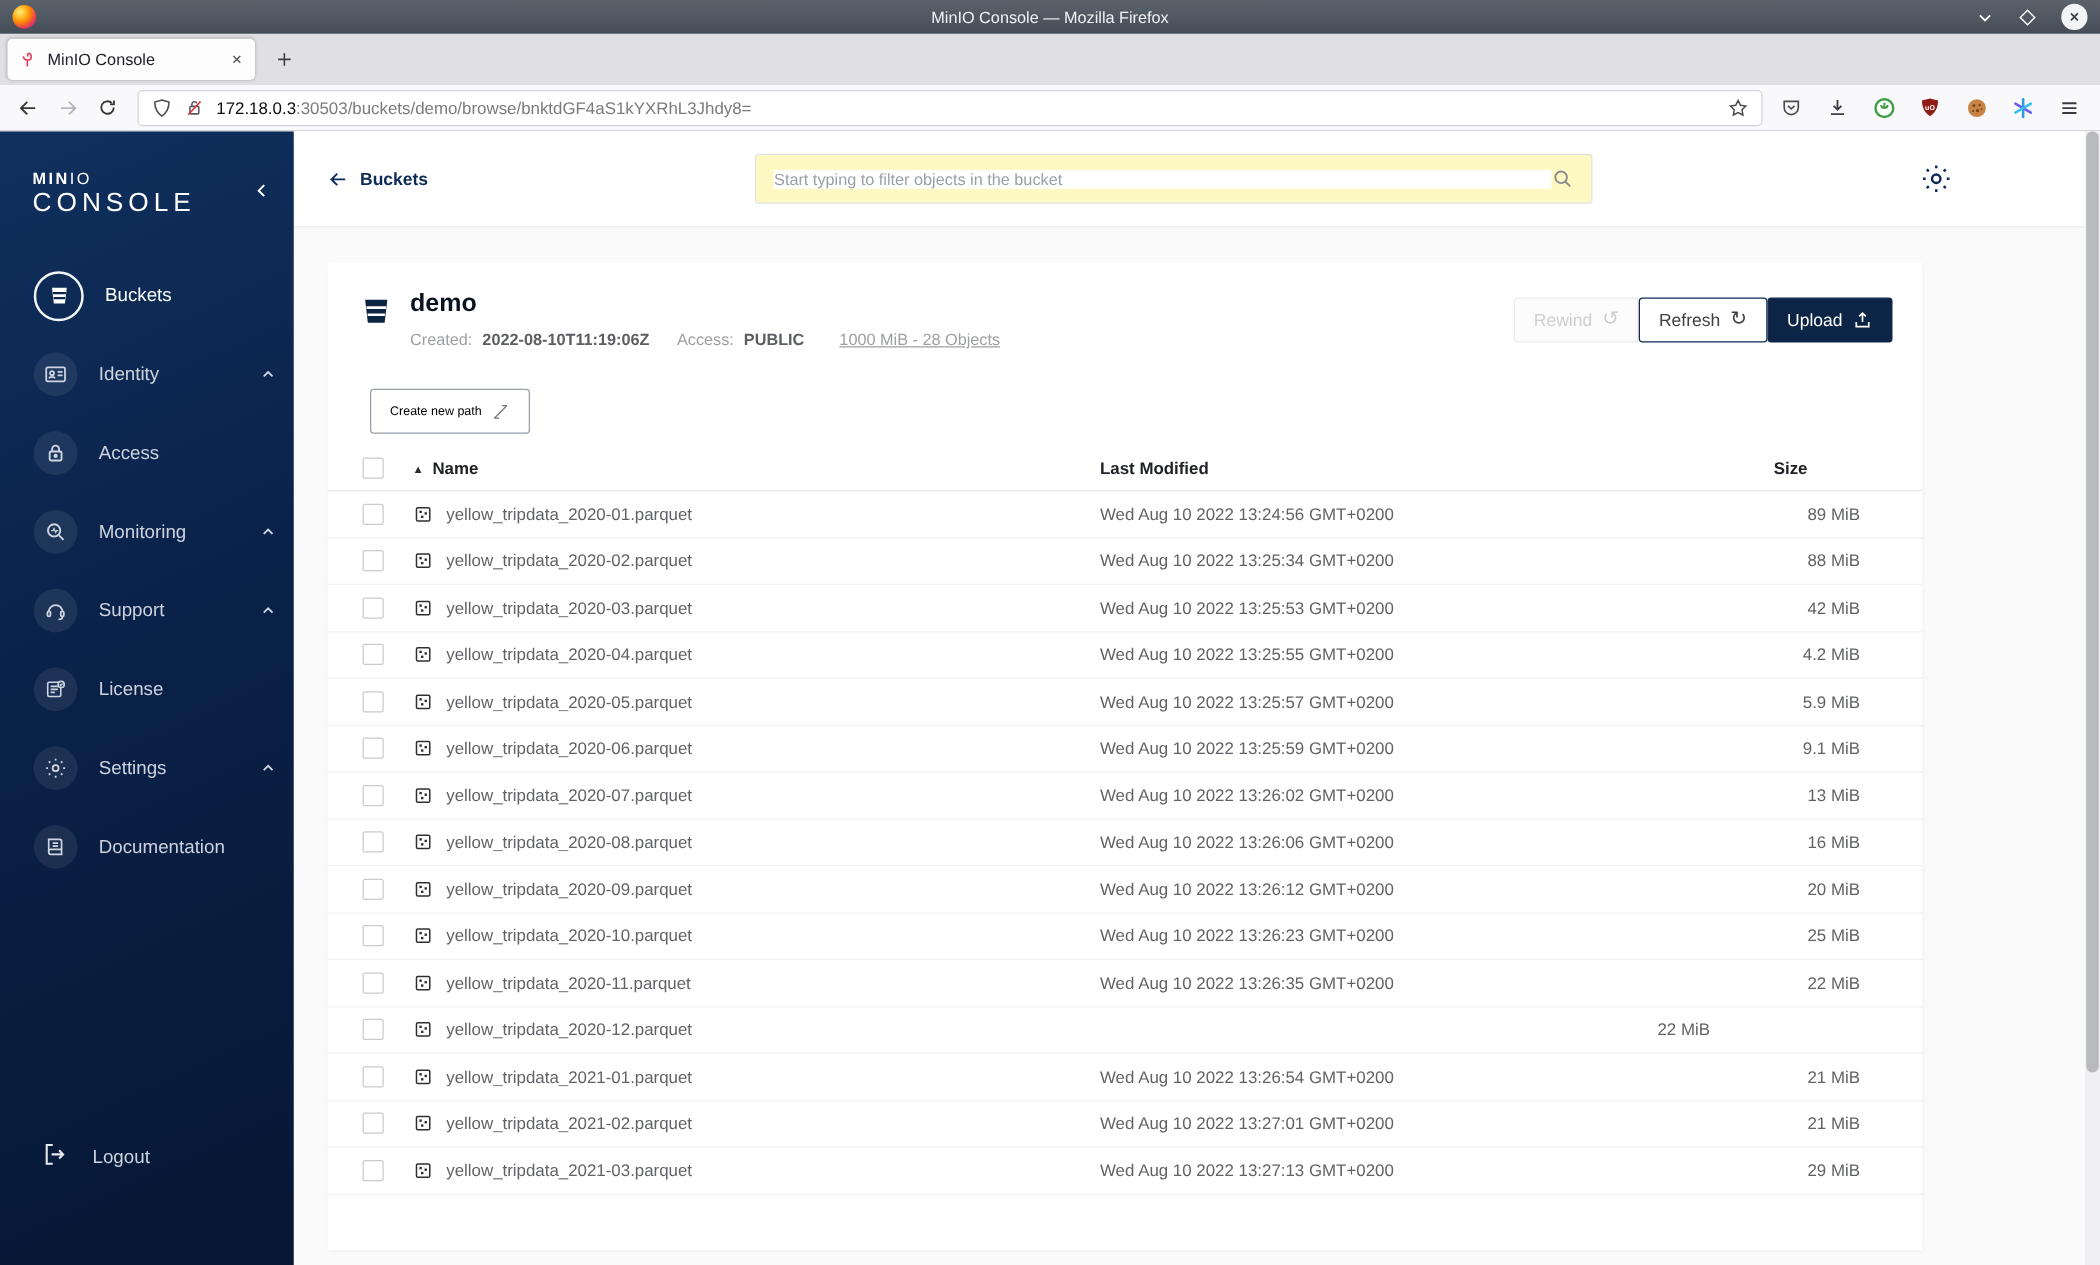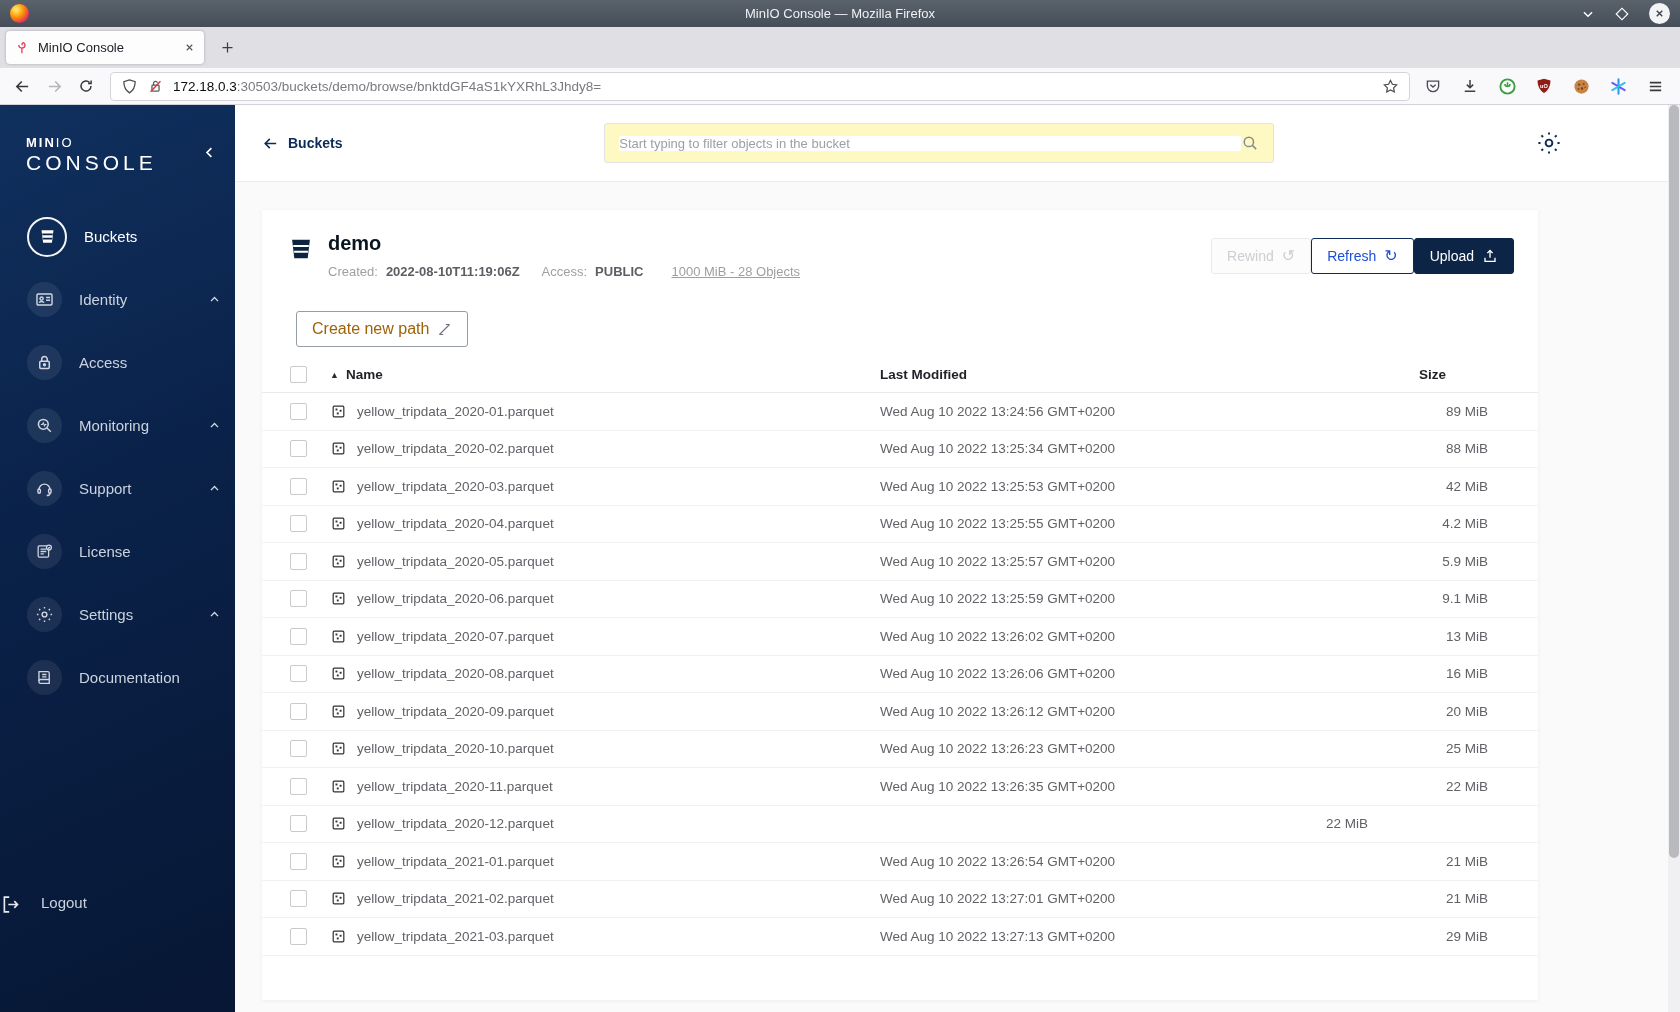--- a/index.html
+++ b/index.html
@@ -49,22 +49,22 @@
   .side-menu { margin-top:30px; }
   .side-item { height:63px; display:flex; align-items:center; padding-left:27px; gap:17px; position:relative; cursor:pointer; }
   .side-icon { width:35px; height:35px; border-radius:50%; background:rgba(255,255,255,.08);
                display:flex; align-items:center; justify-content:center; color:#cfd6e1; }
   .side-icon svg { width:19px; height:19px; }
   .side-item.active .side-icon { width:40px; height:40px; border:2px solid rgba(255,255,255,.95); background:transparent; color:#fff; }
   .side-label { font-size:15px; color:#ccd3de; }
   .side-item.active .side-label { color:#fff; }
   .side-chevron { position:absolute; right:14px; color:#d3d9e2; }
   .side-chevron svg { width:13px; height:13px; }
-  .side-logout { position:absolute; bottom:78px; left:0; right:0; height:40px; display:flex; align-items:flex-start;
-                 gap:20px; cursor:pointer; }
+  .side-logout { position:absolute; bottom:78px; left:0; right:0; height:40px; display:flex; align-items:flex-end;
+                 padding-left:33px; gap:20px; cursor:pointer; }
   .side-logout svg { width:21px; height:21px; color:#e6e9ee; }
 
   .main { flex:1; display:flex; flex-direction:column; background:#fafafa; min-width:0; }
   .topbar { height:77px; flex:none; background:#fff; border-bottom:1px solid #ececee;
             display:flex; align-items:center; padding:0 118px 0 27px; }
   .back-link { display:flex; align-items:center; gap:9px; color:#0c2b57; font-size:14px; font-weight:700; cursor:pointer; }
   .search-box { flex:1; max-width:670px; height:40px; margin:0 auto; background:#fef9c3; border:1px solid #e2e2e5;
                 border-radius:3px; display:flex; align-items:center; padding:0 14px; }
   .search-box input { flex:1; border:none; outline:none; font-size:13px; color:#444; font-family:inherit; }
   .search-box input::placeholder { color:#9aa0a8; }
@@ -77,30 +77,30 @@
   .bucket-glyph { margin:4px 14px 0 2px; }
   .bucket-title { font-size:20px; font-weight:700; color:#0a1420; }
   .bucket-meta { display:flex; gap:8px; margin-top:9px; font-size:13px; align-items:baseline; }
   .meta-label { color:#9d9fa3; }
   .meta-strong { color:#5c5e63; font-weight:700; margin-right:14px; }
   .meta-dim { color:#9d9fa3; margin-left:6px;text-decoration:underline; }
   .header-actions { margin-left:auto; display:flex; align-items:center; margin-top:6px; }
   .btn { height:36px; border-radius:3px; font-size:14px; display:flex; align-items:center; gap:8px;
          padding:0 15px; cursor:pointer; background:#fff; border:1px solid transparent; font-family:inherit; }
   .btn-disabled { border-color:#ebebec; background:#fcfcfc; color:#ccced2; cursor:default; }
-  .btn-outline { border-color:#0c2b57; color:#1d4ed8; }
+  .btn-outline { border-color:#0c2b57; color:#404040; }
   .btn-primary { background:#0c2445; color:#fff; border-color:#0c2445; }
   .btn .uni { font-size:16px; line-height:1; }
 
   .browse-bar { display:flex; align-items:stretch; margin:14px 16px 10px 18px; height:36px; }
   .crumb-strip { flex:1; display:flex; border:1px solid #ececee; background:#fbfbfc; }
   .crumb-back { width:50px; background:#fff; border-right:1px solid #ececee; display:flex; align-items:center;
                 justify-content:center; color:#4a4a4f; cursor:pointer; }
   .crumb-path { display:flex; align-items:center; padding-left:20px; font-size:13px; color:#8b8d92; }
-  .btn-create { margin-left:16px; border:1px solid #979da6; color:#a16207; font-size:16px; height:auto; }
+  .btn-create { margin-left:16px; border:1px solid #979da6; color:#000000; font-size:10px; height:auto; }
   .btn-create svg { color:#6a717a; }
 
   .obj-table { margin-top:4px; }
   .t-row { display:grid; grid-template-columns:40px 550px 488px 120px; align-items:center;
            padding:0 50px 0 28px; }
   .t-head { height:36px; border-bottom:1px solid #eaeaec; font-weight:700; color:#1f2126; font-size:13.5px; }
   .t-head .cell-name { display:flex; align-items:center; gap:7px; }
   .sort-arrow { font-size:9px; color:#2a2c30; }
   .t-body .t-row { height:37.5px; border-bottom:1px solid #f2f2f4; font-size:13.5px; color:#606267; cursor:pointer; }
   .checkbox { width:17px; height:17px; border:1px solid #c9cacd; border-radius:2px; background:#fff; cursor:pointer; }

